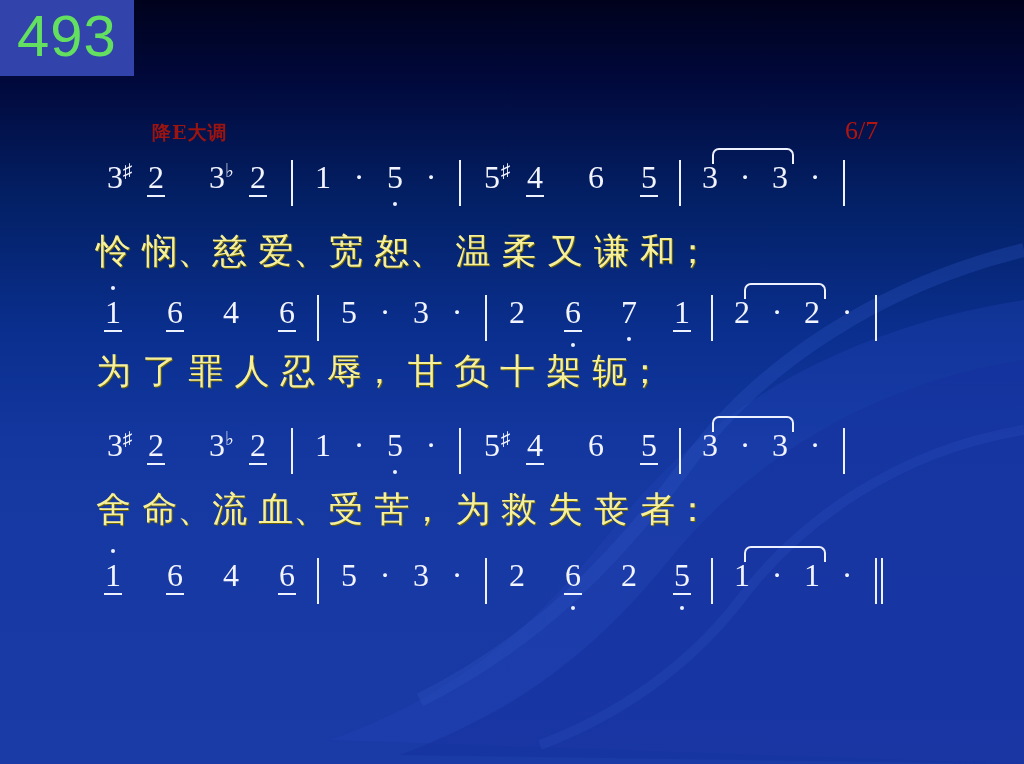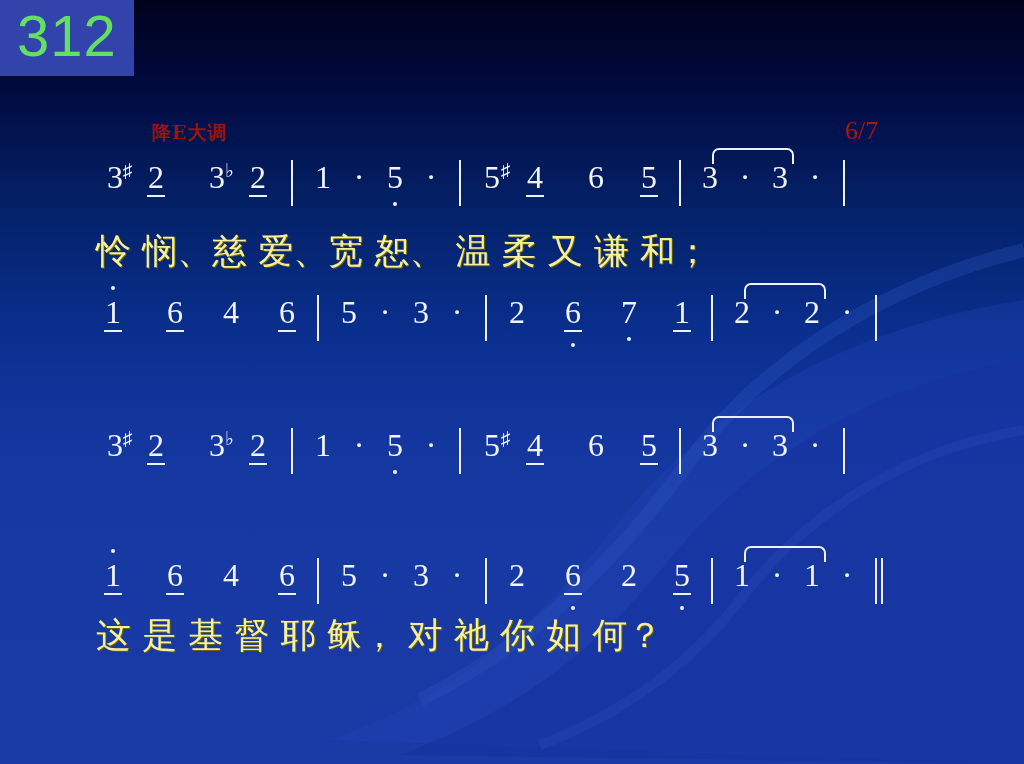--- a/index.html
+++ b/index.html
@@ -119,21 +119,21 @@
 <div id="slide">
 
   <svg id="swirl-svg" viewBox="0 0 1024 764" preserveAspectRatio="none">
     <path d="M1024,300 C830,330 700,420 620,520 C545,615 470,690 330,740 L1024,764 Z" fill="#2347b8" opacity="0.30"></path>
     <path d="M1024,360 C860,385 740,470 665,565 C595,650 520,710 400,755 L1024,764 Z" fill="#16329c" opacity="0.55"></path>
     <path d="M1024,250 C880,285 760,365 690,460 C620,555 540,640 420,700" fill="none" stroke="#2d55c4" stroke-width="14" opacity="0.30"></path>
     <path d="M1024,430 C900,450 800,520 740,600 C690,665 620,715 540,745" fill="none" stroke="#2b50bd" stroke-width="10" opacity="0.28"></path>
   </svg>
 
   <div id="numbox">
-    <span class="num">312</span>
+    <span class="num">493</span>
   </div>
 
 
   <div id="keysig">降E大调</div>
 
   <div id="meter">6/7</div>
 
   <div class="stave" style="top:160px">
     <span class="measure">
       <span class="note" style="width:34px"><span class="glyph">3</span></span>
@@ -204,20 +204,21 @@
       <span style="position:relative;display:inline-block;">
         <span class="tie" style="left:18px;width:78px;"></span>
         <span class="note" style="width:32px"><span class="glyph">2</span></span>
         <span class="dot" style="width:30px">·</span>
         <span class="note" style="width:32px"><span class="glyph">2</span></span>
         <span class="dot" style="width:30px">·</span>
       </span>
     </span>
     <span class="bar"></span>
   </div>
+  <div class="lyrics" style="top:348px">为 了 罪 人 忍 辱， 甘 负 十 架 轭；</div>
 
   <div class="stave" style="top:428px">
     <span class="measure">
       <span class="note" style="width:34px"><span class="glyph">3</span></span>
       <span class="note under" style="width:40px"><span class="acc">♯</span><span class="glyph">2</span></span>
       <span class="spacer" style="width:16px"></span>
       <span class="note" style="width:34px"><span class="glyph">3</span></span>
       <span class="note under" style="width:40px"><span class="acc">♭</span><span class="glyph">2</span></span>
     </span>
     <span class="bar"></span>
@@ -241,20 +242,21 @@
       <span style="position:relative;display:inline-block;">
         <span class="tie" style="left:18px;width:78px;"></span>
         <span class="note" style="width:32px"><span class="glyph">3</span></span>
         <span class="dot" style="width:30px">·</span>
         <span class="note" style="width:32px"><span class="glyph">3</span></span>
         <span class="dot" style="width:30px">·</span>
       </span>
     </span>
     <span class="bar"></span>
   </div>
+  <div class="lyrics" style="top:486px">舍 命、流 血、受 苦， 为 救 失 丧 者：</div>
 
   <div class="stave" style="top:558px">
     <span class="measure">
       <span class="note under" style="width:30px"><span class="glyph">1</span><span class="oct-up"></span></span>
       <span class="spacer" style="width:22px"></span>
       <span class="note under" style="width:34px"><span class="glyph">6</span></span>
       <span class="spacer" style="width:14px"></span>
       <span class="note" style="width:34px"><span class="glyph">4</span></span>
       <span class="spacer" style="width:14px"></span>
       <span class="note under" style="width:34px"><span class="glyph">6</span></span>
@@ -281,15 +283,14 @@
       <span style="position:relative;display:inline-block;">
         <span class="tie" style="left:18px;width:78px;"></span>
         <span class="note" style="width:32px"><span class="glyph">1</span></span>
         <span class="dot" style="width:30px">·</span>
         <span class="note" style="width:32px"><span class="glyph">1</span></span>
         <span class="dot" style="width:30px">·</span>
       </span>
     </span>
     <span class="endbar"><i class="a"></i><i class="b"></i></span>
   </div>
-  <div class="lyrics" style="top:612px">这 是 基 督 耶 稣， 对 祂 你 如 何？</div>
 
 </div>
 
 </body></html>

